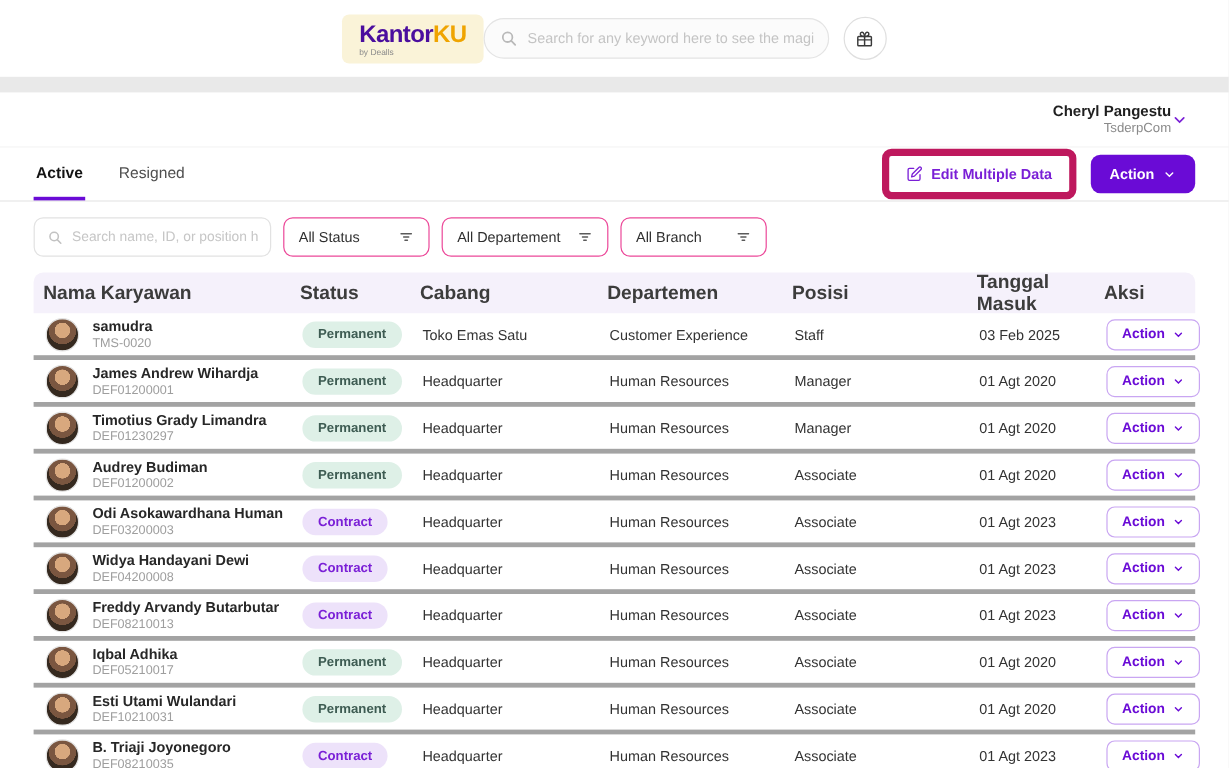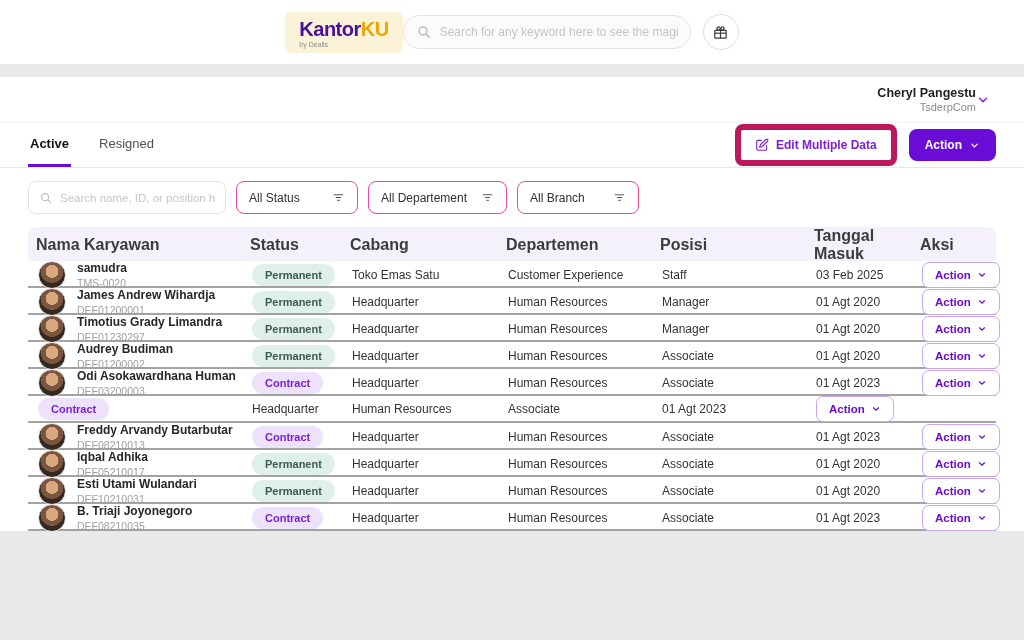--- a/index.html
+++ b/index.html
@@ -57,21 +57,21 @@
   .dropdown { height:33px; min-width:122px; border:1px solid #ec4899; border-radius:8px; background:#fff;
               display:flex; align-items:center; justify-content:space-between; gap:14px; padding:0 12px;
               font-size:12px; color:#2f2f2f; cursor:pointer; }
   .dropdown .icon { color:#5a5a5a; }
 
   
   .table { padding:0 28px; }
   .grid-cols { display:grid; grid-template-columns:214px 100px 156px 154px 154px 106px 1fr; }
   .thead { background:#F5F1FB; border-radius:8px 8px 0 0; height:34px; align-items:center; }
   .thead > div { font-size:16px; font-weight:700; color:#3c3c3c; padding-left:8px; }
-  .trow { height:27px; align-items:center; border-bottom:2px solid #a3a3a3; }
+  .trow { height:39px; align-items:center; border-bottom:4px solid #a3a3a3; }
   .trow > div { font-size:12px; color:#333; padding-left:10px; }
   .cell-name { display:flex; align-items:center; gap:11px; }
   .avatar { width:28px; height:28px; border-radius:50%; flex:0 0 auto;
             background:radial-gradient(circle at 50% 36%, #d8a87e 30%, #7a5640 31% 54%, #35291f 55%);
             border:1px solid #e2e2e2; }
   .emp-name { font-size:12px; font-weight:700; color:#272727; line-height:1.2; }
   .emp-id { font-size:10.5px; color:#9E9E9E; margin-top:1px; }
   .pill { display:inline-block; padding:5px 13px; border-radius:13px; font-size:11px; font-weight:600; }
   .pill-green { background:#DEF0E7; color:#3D5B52; }
   .pill-purple { background:#EDE2FA; color:#7A1FD6; }
@@ -334,20 +334,27 @@
         <span class="icon">
           <svg width="10" height="10" viewBox="0 0 24 24" fill="none" stroke="currentColor" stroke-width="2.8" stroke-linecap="round">
                   <path d="M6 9l6 6 6-6"></path>
                 </svg>
         </span>
       </button>
     </div>
   </div>
 
   <div class="grid-cols trow">
+    <div class="cell-name">
+      <span class="avatar"></span>
+      <span>
+        <div class="emp-name">Widya Handayani Dewi</div>
+        <div class="emp-id">DEF04200008</div>
+      </span>
+    </div>
     <div>
       <span class="pill pill-purple">Contract</span>
     </div>
     <div>Headquarter</div>
     <div>Human Resources</div>
     <div>Associate</div>
     <div>01 Agt 2023</div>
     <div>
       <button class="btn-row-action">
         <span>Action</span>

